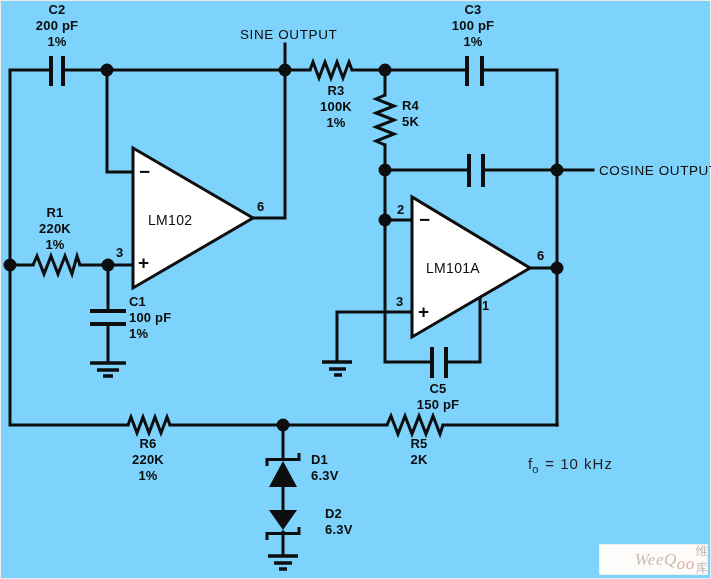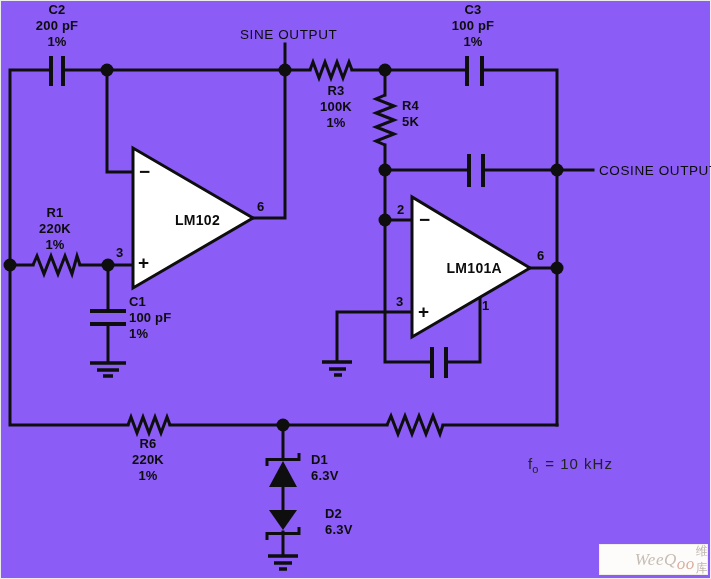--- a/index.html
+++ b/index.html
@@ -1,36 +1,36 @@
 <!DOCTYPE html>
 <html><head>
 <meta charset="utf-8">
 <style>
   html,body{margin:0;padding:0;background:#fff;}
   #canvas{
-    position:relative;width:711px;height:579px;background:#8b5cf6;
+    position:relative;width:711px;height:579px;background:#7dd3fc;
     font-family:"Liberation Sans",sans-serif;overflow:hidden;
     outline:1px solid #ececec;outline-offset:-1px;
   }
   #circuit-svg{position:absolute;left:0;top:0;}
   .lbl{
     position:absolute;font-weight:bold;font-size:13px;line-height:16px;
     color:#0c0c0c;letter-spacing:0.2px;white-space:nowrap;
   }
   .center{text-align:center;}
   .out-lbl{
     position:absolute;font-weight:normal;font-size:13.5px;color:#0c0c0c;
     letter-spacing:0.6px;white-space:nowrap;
   }
   .pin{
     position:absolute;font-weight:bold;font-size:13px;color:#0c0c0c;
   }
   .opname{
-    position:absolute;font-weight:bold;font-size:14px;color:#0c0c0c;
-    text-align:right;letter-spacing:0.3px;
+    position:absolute;font-weight:normal;font-size:14px;color:#0c0c0c;
+    text-align:left;letter-spacing:0.3px;
   }
   .sign{
     position:absolute;font-weight:bold;font-size:19px;line-height:14px;color:#0c0c0c;
   }
   .freq{position:absolute;font-size:15px;color:#222;margin-left:28px;}
   .freq sub{font-size:11px;}
   .freq .freq-rest{margin-left:7px;letter-spacing:1px;}
   .watermark{
     position:absolute;left:599px;top:544px;width:109px;height:31px;
     background:#fdfcfa;border:1px solid #f1eeea;box-sizing:border-box;
@@ -172,27 +172,35 @@
     <div>220K</div>
     <div>1%</div>
   </div>
 
   <div class="lbl" style="left:129px;top:294px">
     <div>C1</div>
     <div>100 pF</div>
     <div>1%</div>
   </div>
 
+  <div class="lbl center" style="left:396px;top:381px;width:84px">
+    <div>C5</div>
+    <div>150 pF</div>
+  </div>
 
   <div class="lbl center" style="left:106px;top:436px;width:84px">
     <div>R6</div>
     <div>220K</div>
     <div>1%</div>
   </div>
 
+  <div class="lbl center" style="left:377px;top:436px;width:84px">
+    <div>R5</div>
+    <div>2K</div>
+  </div>
 
   <div class="lbl" style="left:311px;top:452px">
     <div>D1</div>
     <div>6.3V</div>
   </div>
 
   <div class="lbl" style="left:325px;top:506px">
     <div>D2</div>
     <div>6.3V</div>
   </div>

